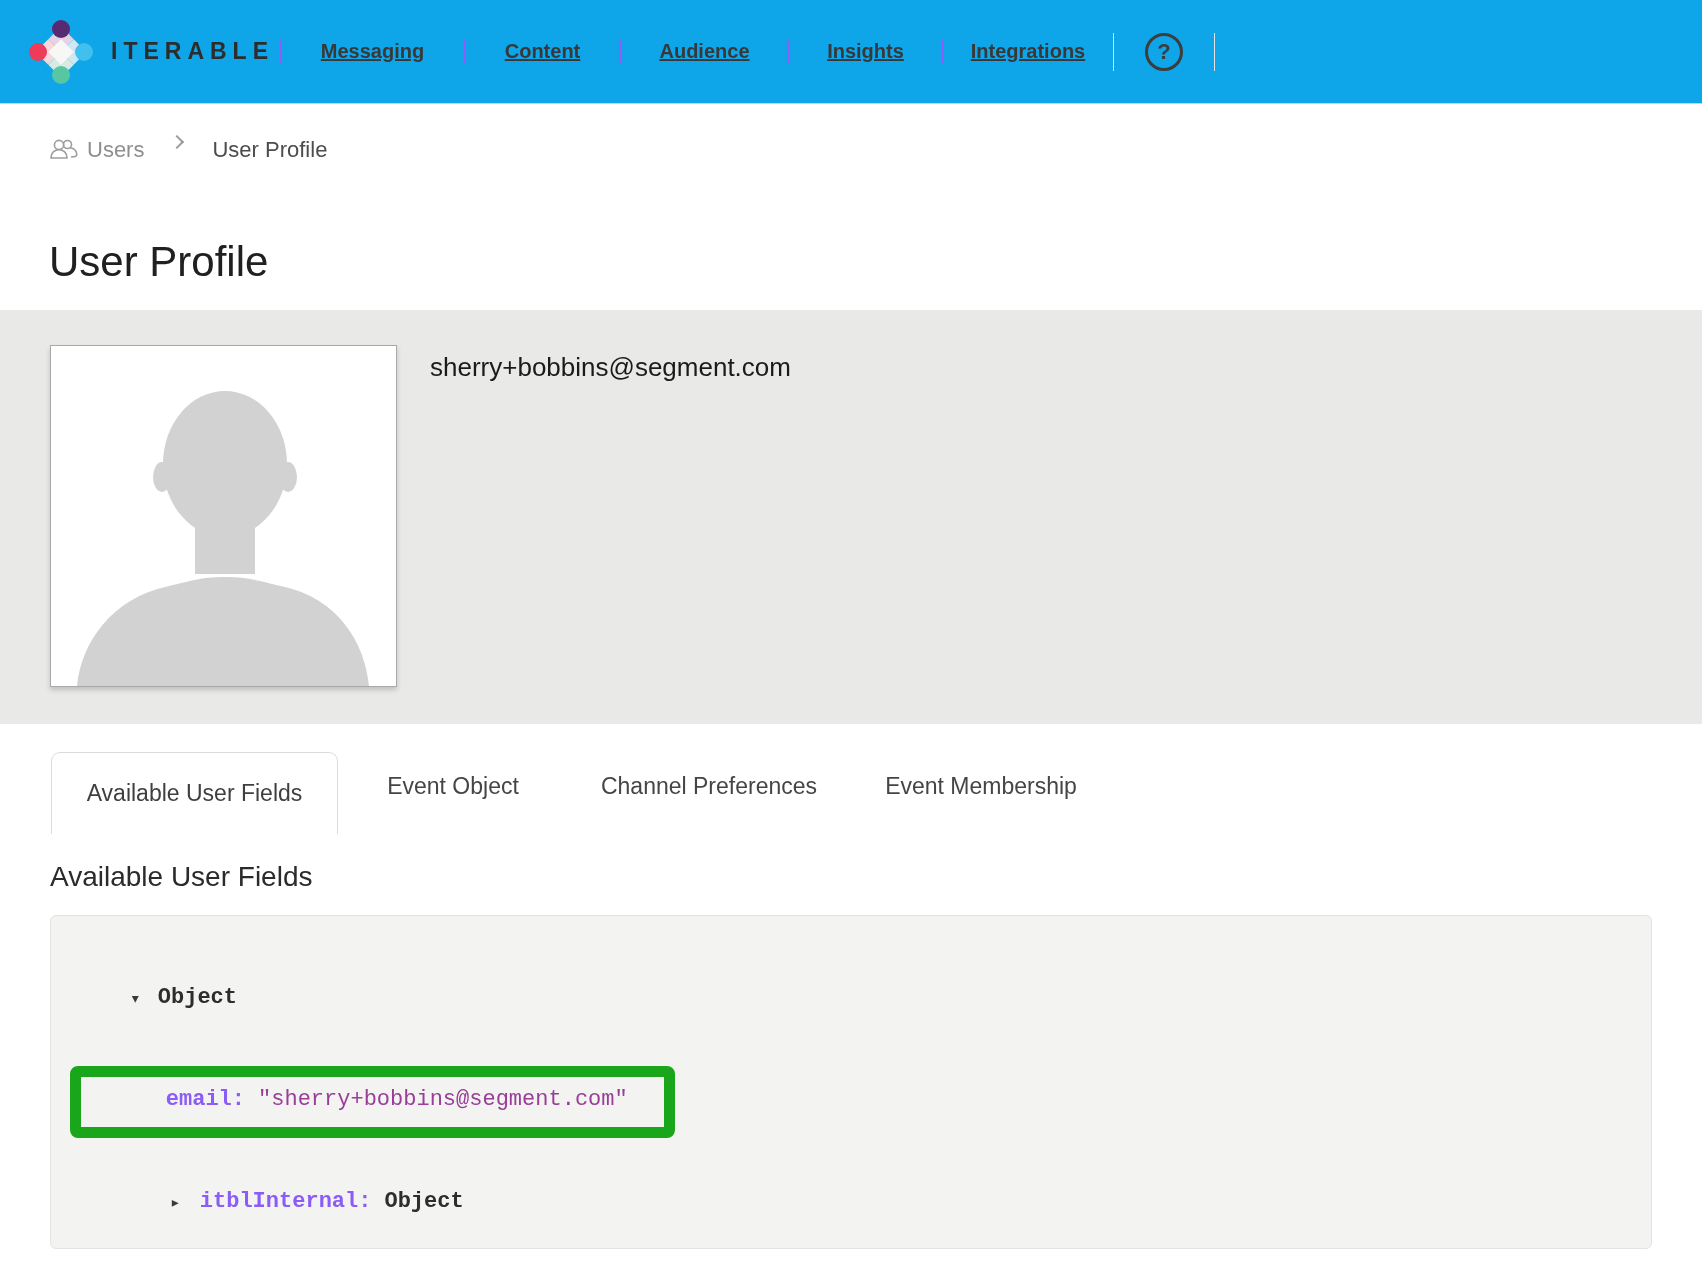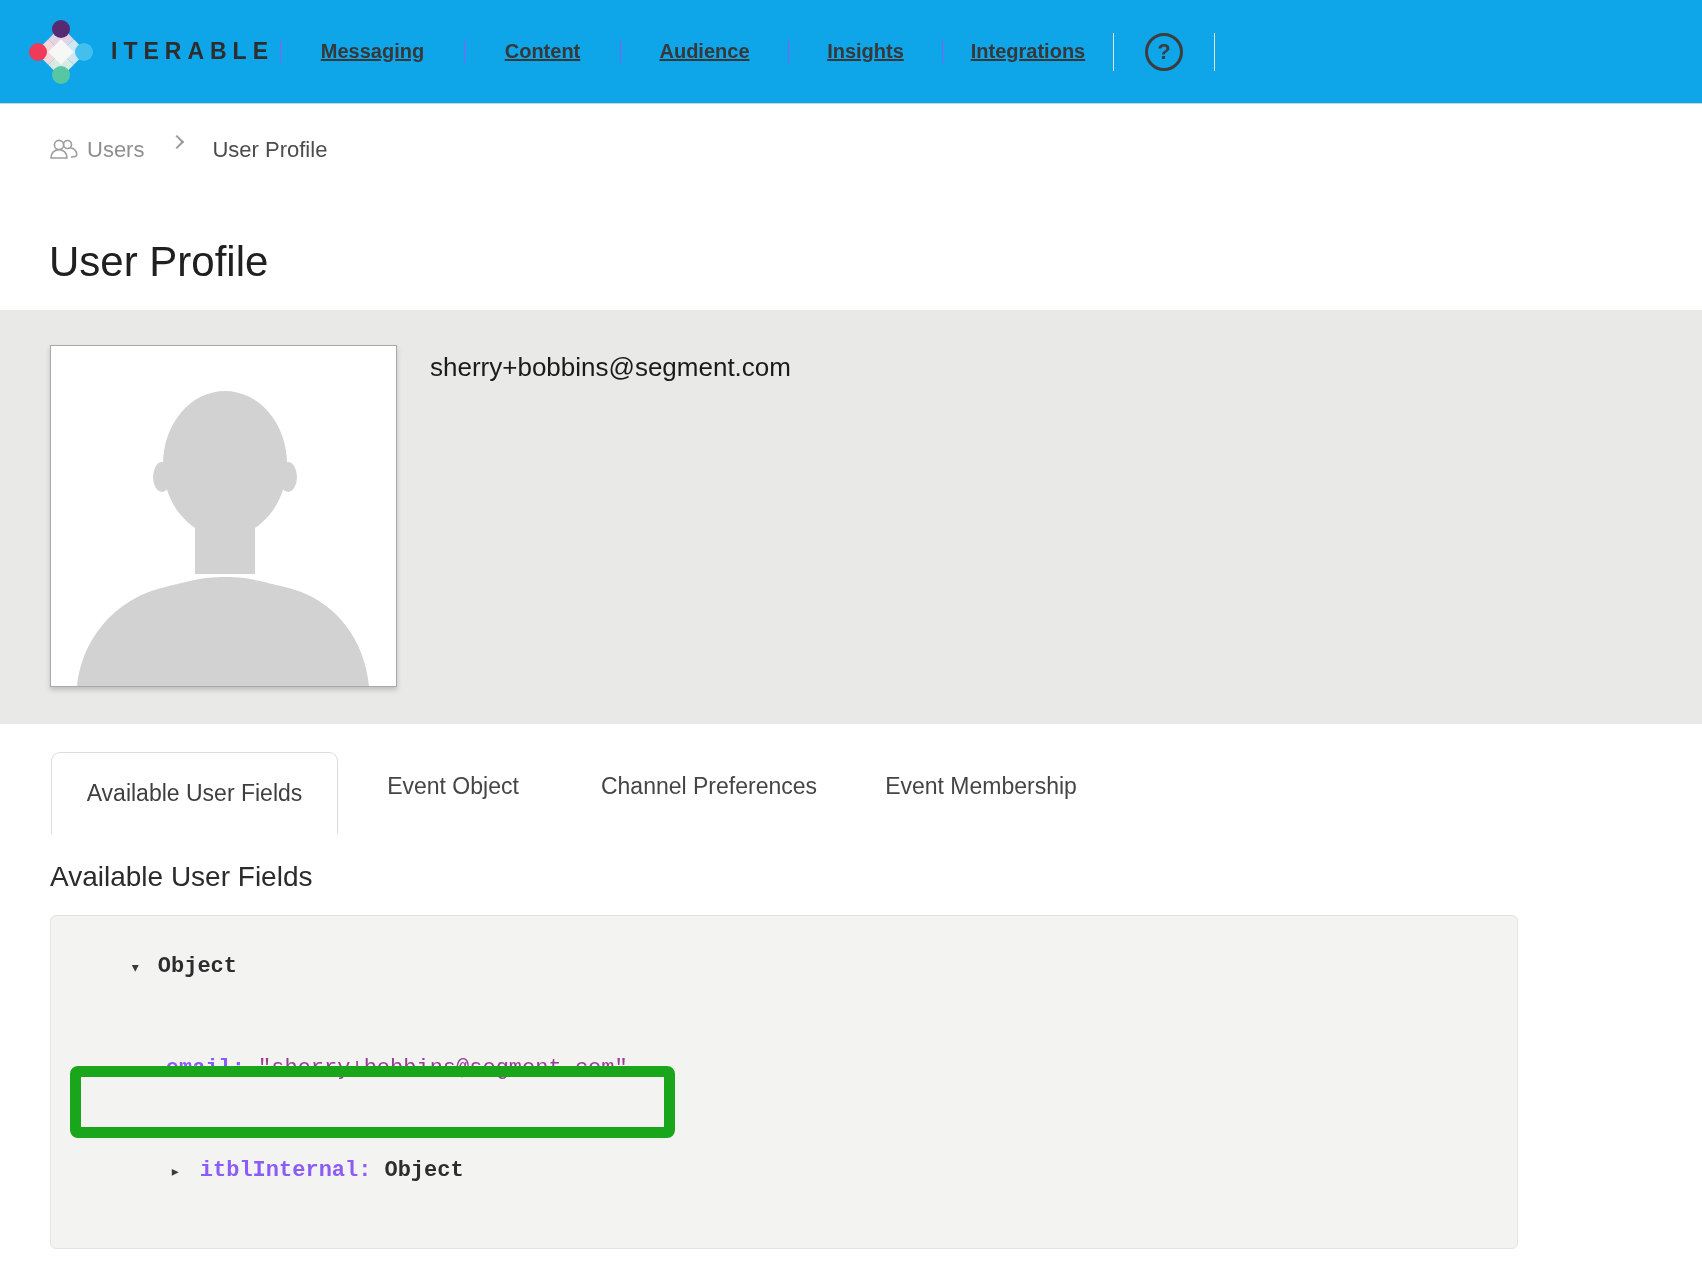--- a/index.html
+++ b/index.html
@@ -43,23 +43,23 @@
                 border-radius:9px 9px 0 0; display:flex; align-items:center; justify-content:center;
                 font-size:23px; color:#3f3f3f; cursor:pointer; }
   .tab { position:absolute; top:786px; transform:translate(-50%,-50%);
          font-size:23px; color:#454545; cursor:pointer; white-space:nowrap; }
   .tab-eh { left:453px; } .tab-cp { left:709px; } .tab-lm { left:981px; }
 
   
   .section-heading { position:absolute; left:50px; top:861px; font-size:28px; font-weight:500; color:#2b2b2b; }
 
   
-  .codebox { position:absolute; left:50px; top:915px; width:1468px; height:334px;
+  .codebox { position:absolute; left:50px; top:915px; width:1602px; height:334px;
              background:#f3f3f1; border:1px solid #e3e3e0; border-radius:6px;
-             font-family:"Liberation Mono", monospace;
+             padding-top:31px; font-family:"Liberation Mono", monospace;
              font-size:22px; line-height:34px; color:#2d2d2d; overflow:hidden; }
   .frow { white-space:pre; padding-left:62px; }
   .frow.root { padding-left:28px; }
   .frow.nested { padding-left:68px; }
   .tri { display:inline-block; width:26px; font-size:14px; color:#3a3a3a;
          font-family:"DejaVu Sans", sans-serif; cursor:pointer; }
   .frow.nested .tri { width:28px; }
   .k { font-weight:700; color:#8b5cf6; margin-right:13px; }
   .objval { font-weight:700; color:#2d2d2d; }
   .v { color:#993d99; }

